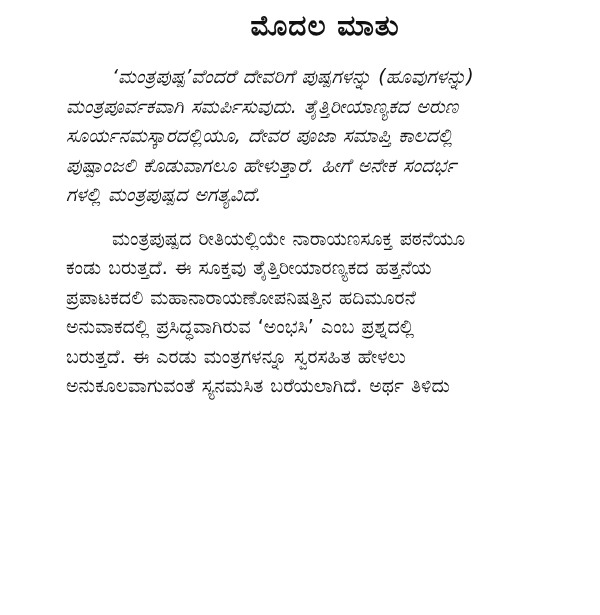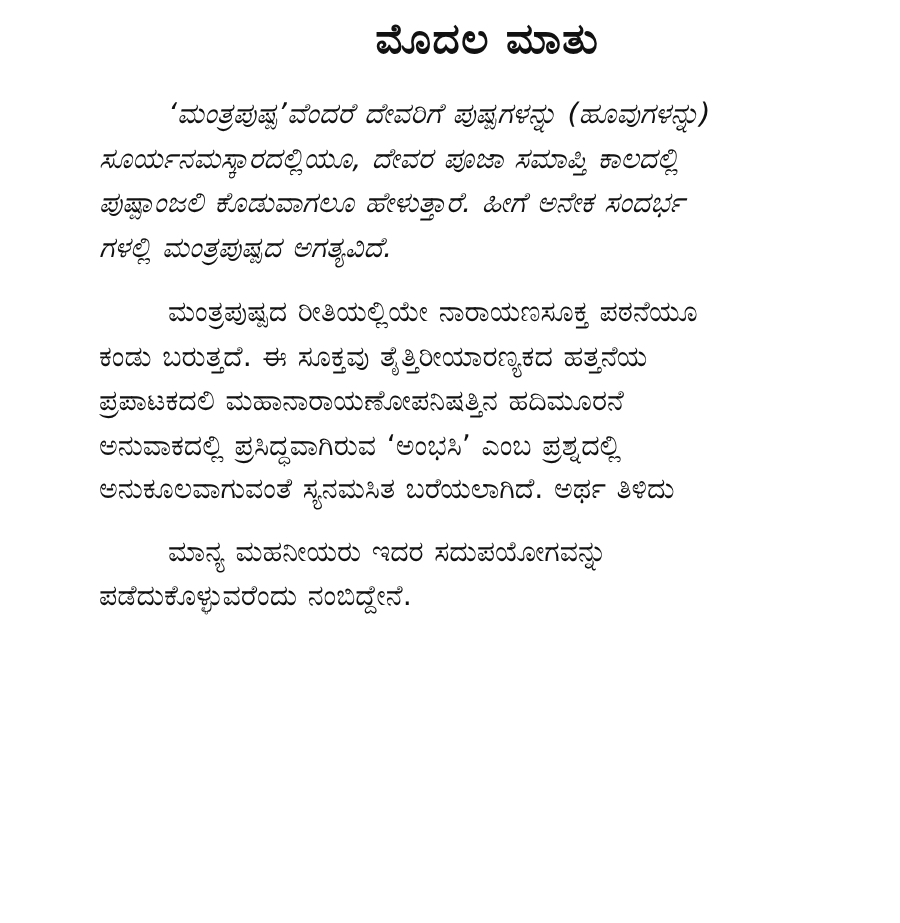--- a/index.html
+++ b/index.html
@@ -52,30 +52,28 @@
   .p3 { margin-top: 12px; }
 </style>
 </head>
 <body>
 
 <div class="page">
   <h1 class="title">ಮೊದಲ ಮಾತು</h1>
 
   <p class="para p1">
     <span class="line indent">‘ಮಂತ್ರಪುಷ್ಪ’ವೆಂದರೆ ದೇವರಿಗೆ ಪುಷ್ಪಗಳನ್ನು (ಹೂವುಗಳನ್ನು)</span>
+    <span class="line">ಮಂತ್ರಪೂರ್ವಕವಾಗಿ ಸಮರ್ಪಿಸುವುದು. ತೈತ್ತಿರೀಯಾಣ್ಯಕದ ಅರುಣ</span>
     <span class="line">ಸೂರ್ಯನಮಸ್ಕಾರದಲ್ಲಿಯೂ, ದೇವರ ಪೂಜಾ ಸಮಾಪ್ತಿ ಕಾಲದಲ್ಲಿ</span>
     <span class="line">ಪುಷ್ಪಾಂಜಲಿ ಕೊಡುವಾಗಲೂ ಹೇಳುತ್ತಾರೆ. ಹೀಗೆ ಅನೇಕ ಸಂದರ್ಭ</span>
     <span class="line">ಗಳಲ್ಲಿ ಮಂತ್ರಪುಷ್ಪದ ಅಗತ್ಯವಿದೆ.</span>
   </p>
 
   <p class="para p2">
     <span class="line indent">ಮಂತ್ರಪುಷ್ಪದ ರೀತಿಯಲ್ಲಿಯೇ ನಾರಾಯಣಸೂಕ್ತ ಪಠನೆಯೂ</span>
     <span class="line">ಕಂಡು ಬರುತ್ತದೆ. ಈ ಸೂಕ್ತವು ತೈತ್ತಿರೀಯಾರಣ್ಯಕದ ಹತ್ತನೆಯ</span>
     <span class="line">ಪ್ರಪಾಟಕದಲಿ ಮಹಾನಾರಾಯಣೋಪನಿಷತ್ತಿನ ಹದಿಮೂರನೆ</span>
     <span class="line">ಅನುವಾಕದಲ್ಲಿ ಪ್ರಸಿದ್ಧವಾಗಿರುವ ‘ಅಂಭಸಿ’ ಎಂಬ ಪ್ರಶ್ನದಲ್ಲಿ</span>
+    <span class="line">ಬರುತ್ತದೆ. ಈ ಎರಡು ಮಂತ್ರಗಳನ್ನೂ ಸ್ವರಸಹಿತ ಹೇಳಲು</span>
     <span class="line">ಅನುಕೂಲವಾಗುವಂತೆ ಸ್ಯನಮಸಿತ ಬರೆಯಲಾಗಿದೆ. ಅರ್ಥ ತಿಳಿದು</span>
   </p>
 
-  <p class="para p3">
-    <span class="line indent">ಮಾನ್ಯ ಮಹನೀಯರು ಇದರ ಸದುಪಯೋಗವನ್ನು</span>
-    <span class="line">ಪಡೆದುಕೊಳ್ಳುವರೆಂದು ನಂಬಿದ್ದೇನೆ.</span>
-  </p>
 </div>
 
 </body></html>

